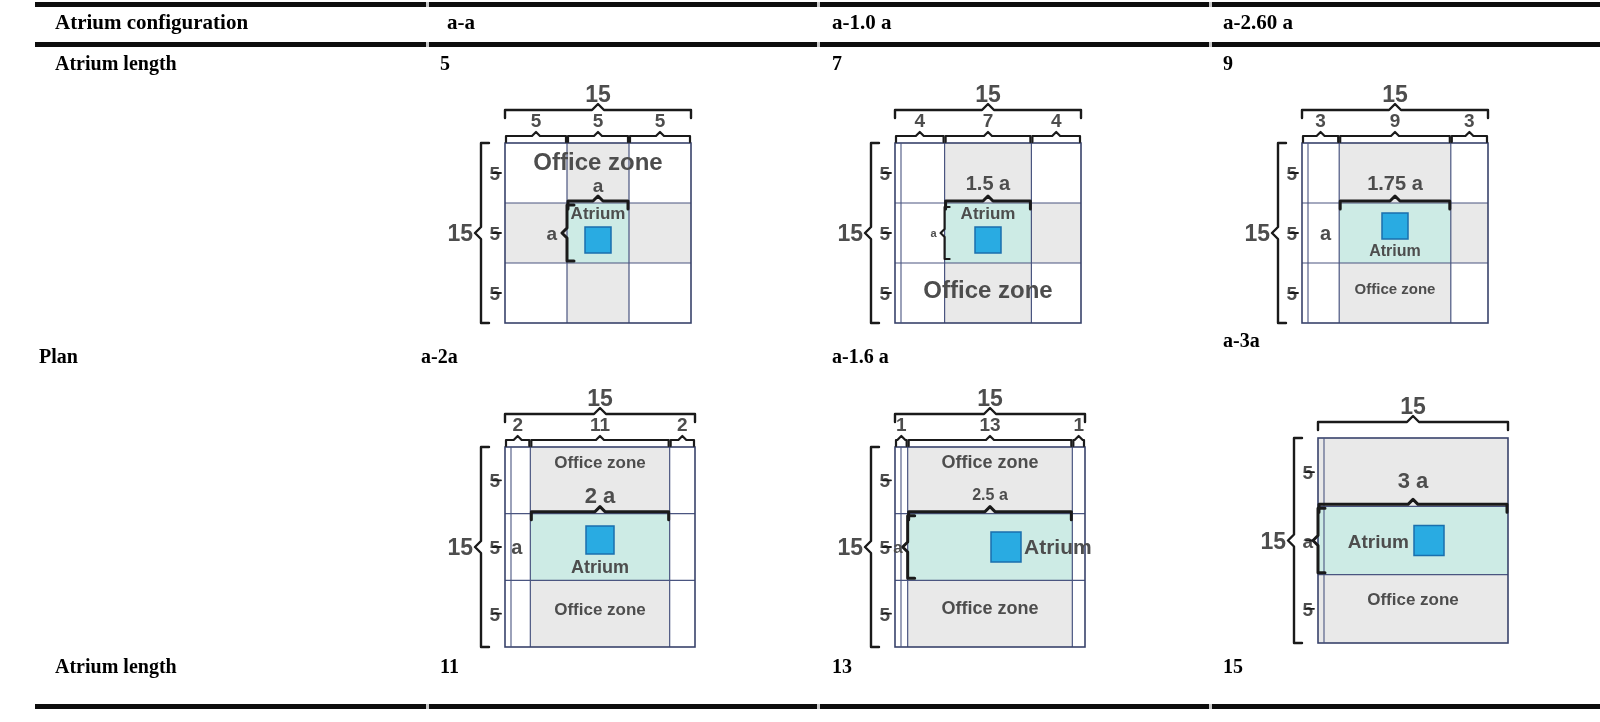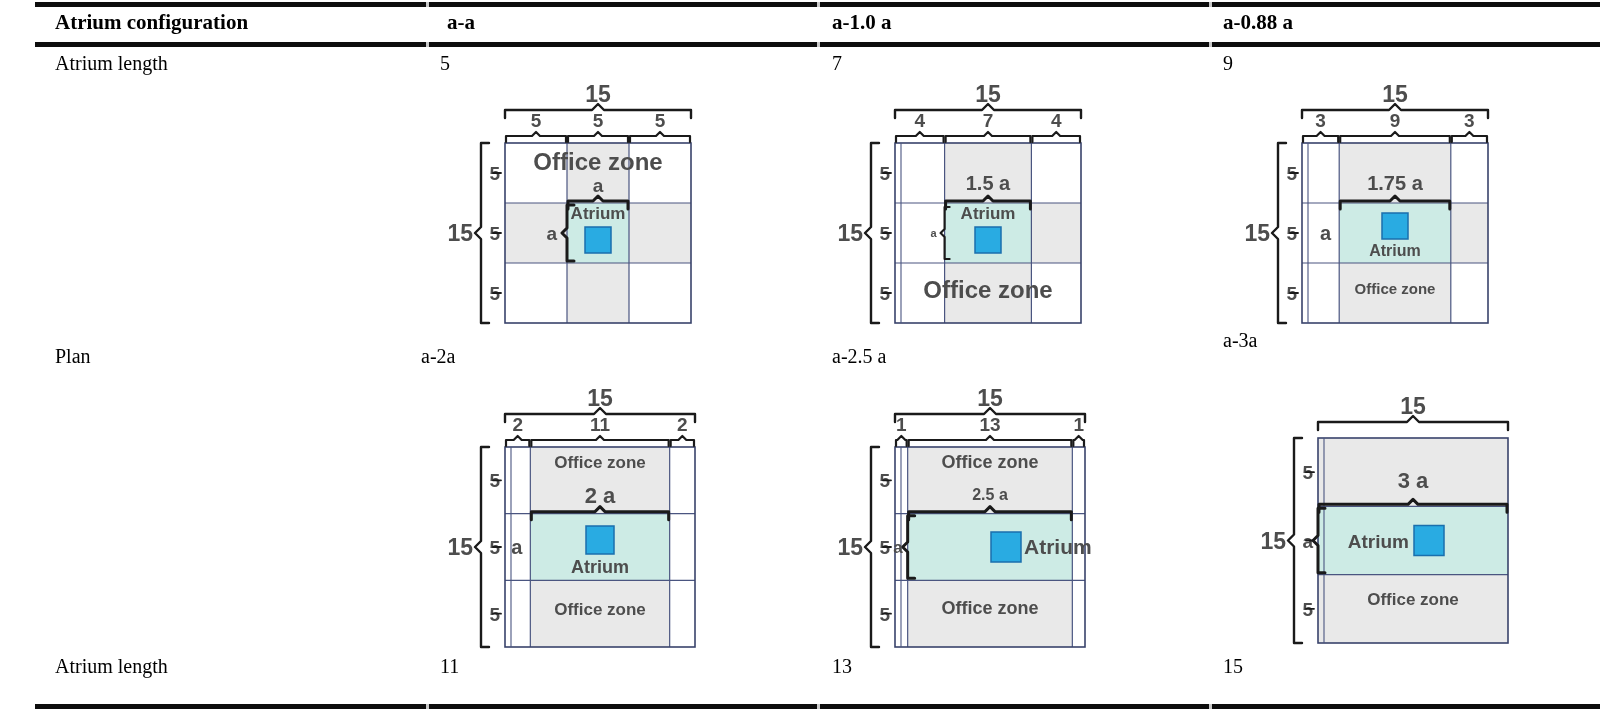--- a/index.html
+++ b/index.html
@@ -1,20 +1,20 @@
 <!DOCTYPE html>
 <html><head>
 <meta charset="utf-8">
 <style>
   html,body{margin:0;padding:0;background:#ffffff;}
   .page{position:relative;width:1600px;height:722px;background:#ffffff;overflow:hidden;
         font-family:"Liberation Serif", serif;color:#000;margin-left:35px;}
   .rule{position:absolute;left:0;width:1600px;height:5px;background:#0d0d0d;}
   .rule-gap{position:absolute;width:3px;height:5px;background:#c9c9c9;}
-  .t{position:absolute;font-size:20px;white-space:nowrap;line-height:1.1;}
+  .t{position:absolute;font-size:20px;white-space:nowrap;line-height:1.1;font-weight:bold;}
   .t.hdr{font-weight:bold;font-size:21px;}
   svg.diagram{position:absolute;overflow:visible;}
   svg text{font-family:"Liberation Sans", sans-serif;font-weight:bold;}
 </style>
 </head>
 <body>
 
 <div class="page">
 
   <div class="rule" style="top:2px"></div>
@@ -26,30 +26,30 @@
   <div class="rule-gap" style="left:391px;top:42px"></div>
   <div class="rule-gap" style="left:782px;top:42px"></div>
   <div class="rule-gap" style="left:1174px;top:42px"></div>
   <div class="rule-gap" style="left:391px;top:704px"></div>
   <div class="rule-gap" style="left:782px;top:704px"></div>
   <div class="rule-gap" style="left:1174px;top:704px"></div>
 
   <div class="t hdr" style="left:20px;top:11px">Atrium configuration</div>
   <div class="t hdr" style="left:412px;top:11px">a-a</div>
   <div class="t hdr" style="left:797px;top:11px">a-1.0 a</div>
-  <div class="t hdr" style="left:1188px;top:11px">a-0.88 a</div>
+  <div class="t hdr" style="left:1188px;top:11px">a-2.60 a</div>
 
   <div class="t" style="left:20px;top:52px">Atrium length</div>
   <div class="t" style="left:405px;top:52px">5</div>
   <div class="t" style="left:797px;top:52px">7</div>
   <div class="t" style="left:1188px;top:52px">9</div>
 
-  <div class="t" style="left:20px;top:345px">Plan</div>
+  <div class="t" style="left:4px;top:345px">Plan</div>
   <div class="t" style="left:386px;top:345px">a-2a</div>
-  <div class="t" style="left:797px;top:345px">a-2.5 a</div>
+  <div class="t" style="left:797px;top:345px">a-1.6 a</div>
   <div class="t" style="left:1188px;top:329px">a-3a</div>
 
   <div class="t" style="left:20px;top:655px">Atrium length</div>
   <div class="t" style="left:405px;top:655px">11</div>
   <div class="t" style="left:797px;top:655px">13</div>
   <div class="t" style="left:1188px;top:655px">15</div>
 
   <svg class="diagram" id="dg0" width="340" height="258" style="left: 398px; top: 80px;">
       <rect x="72" y="63" width="186" height="180" fill="#ffffff"></rect>
       <rect x="134" y="63" width="62" height="60" fill="#e9e9e9"></rect>

